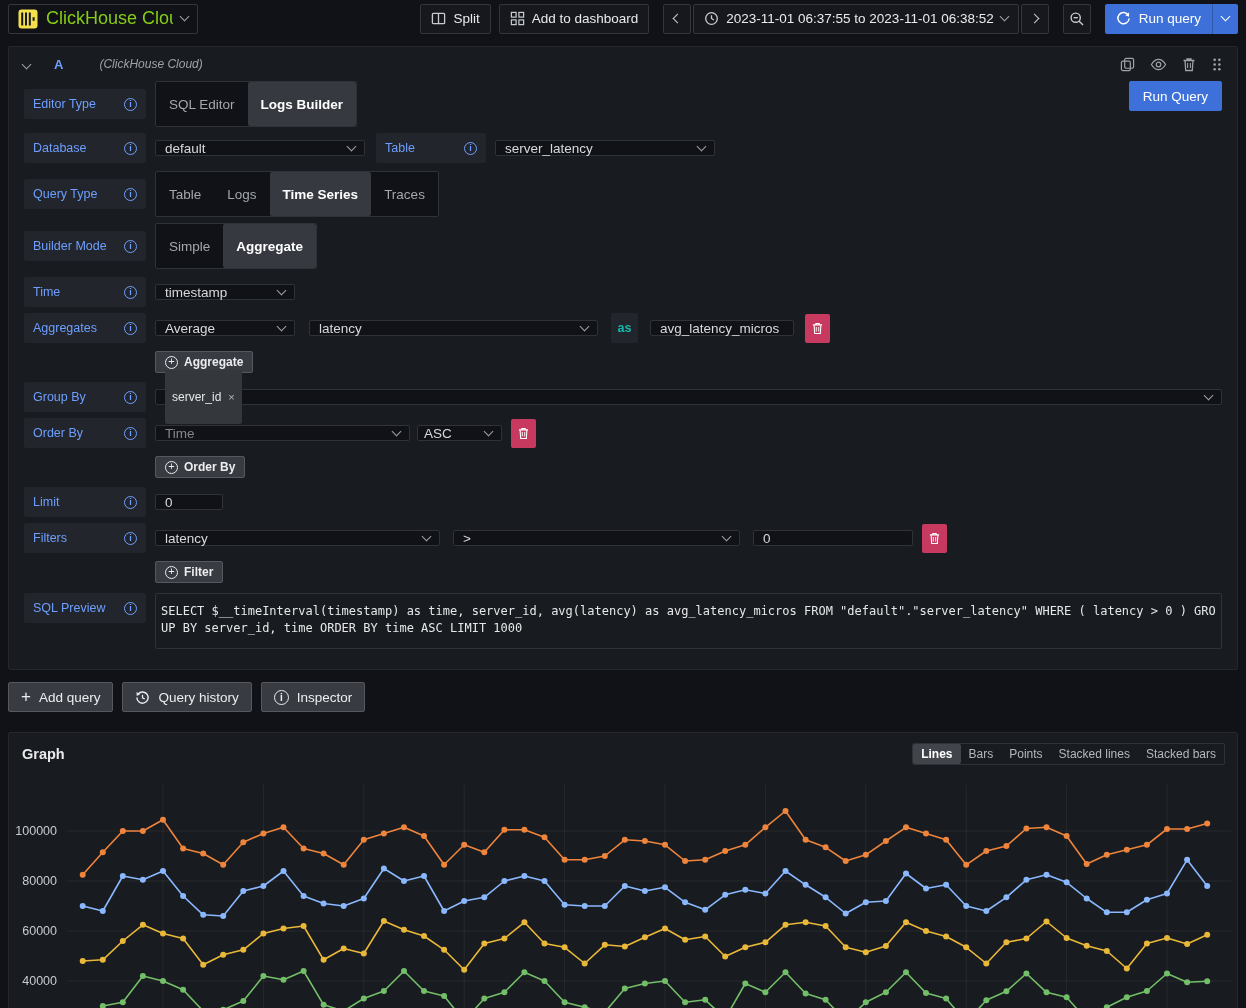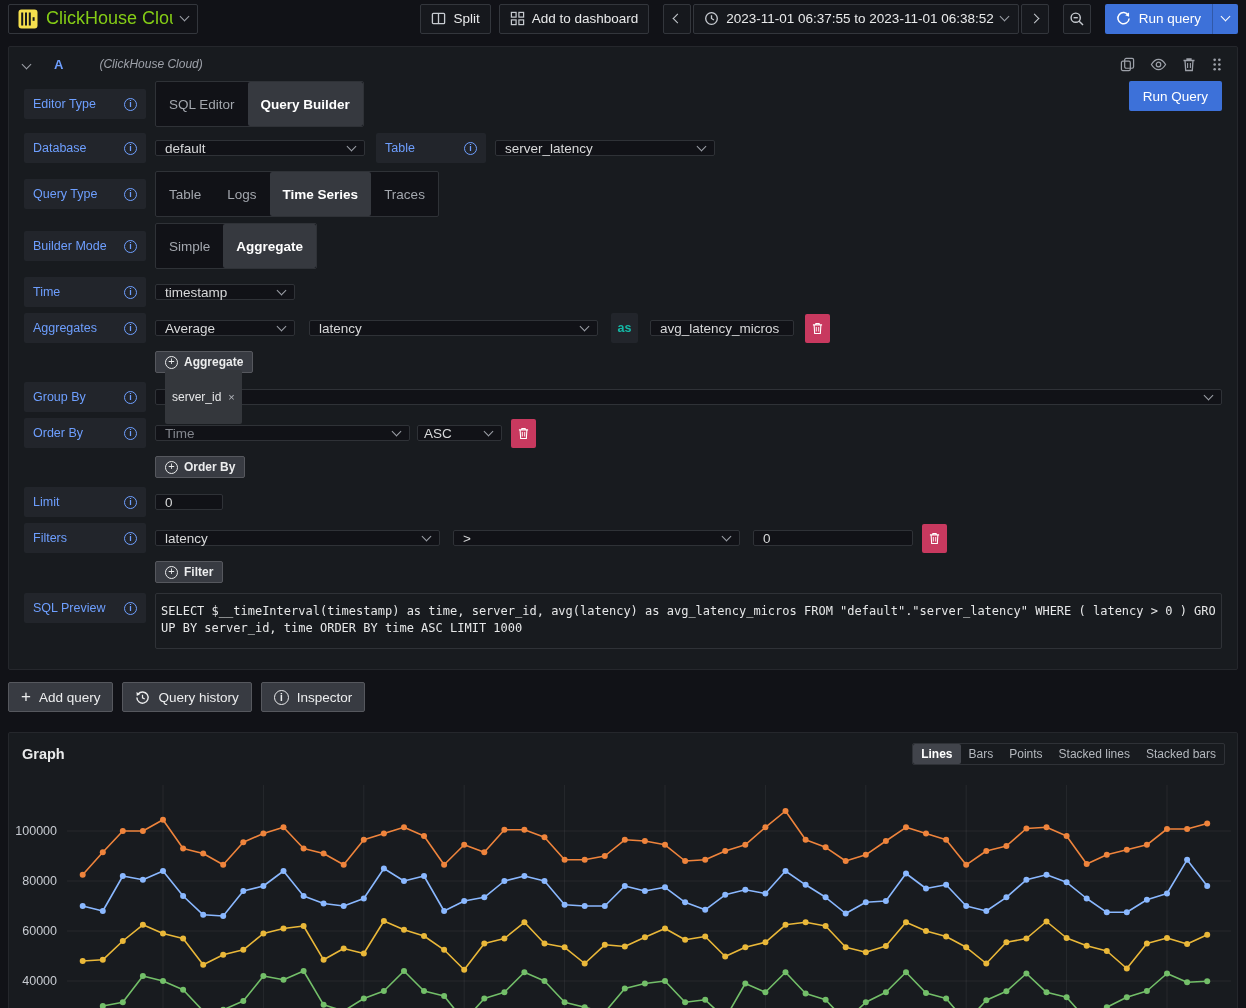--- a/index.html
+++ b/index.html
@@ -218,21 +218,21 @@
     <div class="qrow">
       <div class="lbl">
         <span>Editor Type</span>
         <span class="info-icon"></span>
       </div>
       <div class="radio-group">
         <div class="radio-opt">
             <span>SQL Editor</span>
           </div>
         <div class="radio-opt active">
-            <span>Query Builder</span>
+            <span>Logs Builder</span>
           </div>
       </div>
     </div>
 
     <div class="qrow">
       <div class="lbl">
         <span>Database</span>
         <span class="info-icon"></span>
       </div>
       <div class="select" style="width:210px;">

